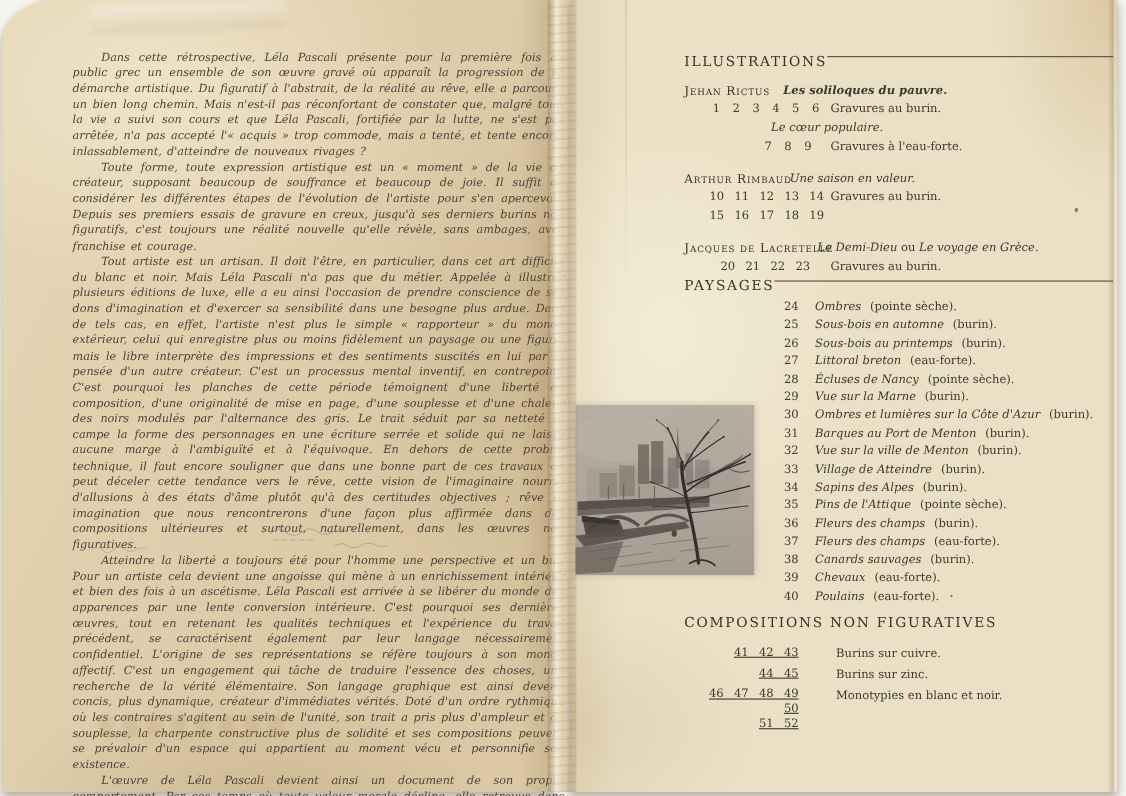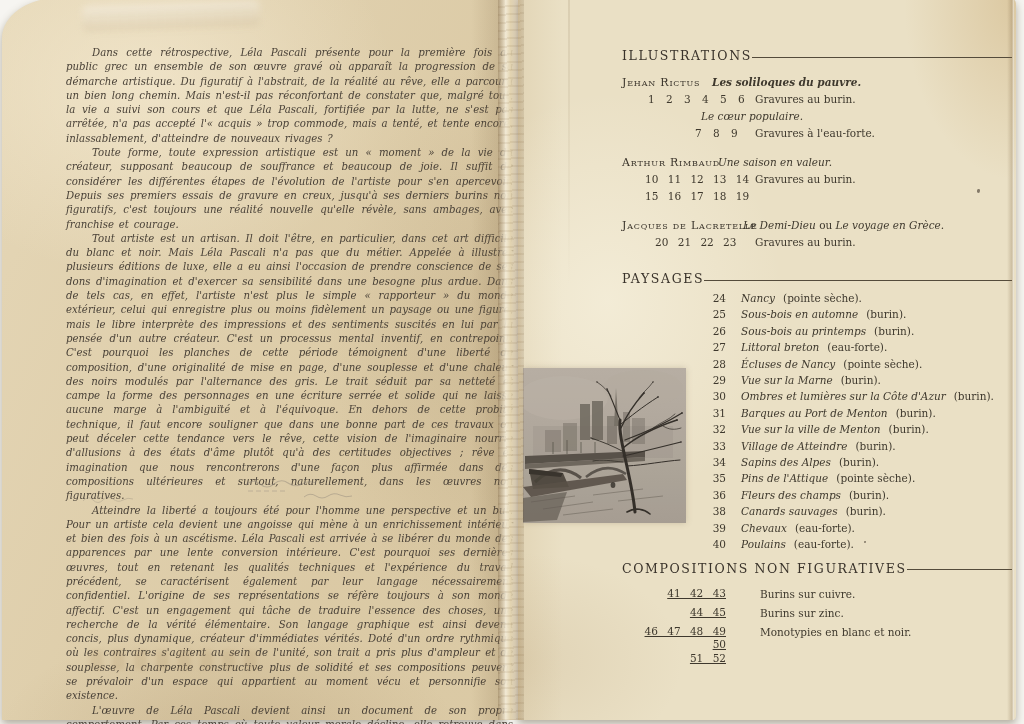--- a/index.html
+++ b/index.html
@@ -48,44 +48,44 @@
   
   .pencil{position:absolute;opacity:.45;filter:blur(.4px);}
   .showthrough{position:absolute;left:88px;top:652px;width:176px;height:20px;opacity:.55;
     background:repeating-linear-gradient(90deg, rgba(168,138,92,.30) 0 13px, transparent 13px 22px);
     filter:blur(2.2px);border-radius:4px;}
   .emboss{position:absolute;left:80px;top:5px;width:178px;height:26px;transform:rotate(-2deg);
     background:linear-gradient(180deg, rgba(255,255,255,.35), rgba(160,135,95,.14));filter:blur(3px);border-radius:6px;}
 
   
   .rp-content{position:absolute;left:104px;top:50px;width:390px;color:#3e382d;font-size:10.5px;}
-  .section-head{display:flex;align-items:center;gap:0;}
+  .section-head{display:flex;gap:0;}
   .section-title{font-size:12.5px;letter-spacing:1.6px;color:#39322a;white-space:nowrap;}
   .rule{flex:1;height:1px;background:#544b3b;margin-top:3px;}
 
   .ill-row{position:relative;height:17px;line-height:15px;}
   .author-row{margin-top:12px;}
   .author{font-variant:small-caps;letter-spacing:.8px;font-size:11px;color:#3a342b;}
   .ill-title{position:absolute;top:0;white-space:nowrap;}
   .it{font-style:italic;}
   .rm{font-style:normal;text-align:right;}
   .t1{left:90px;font-weight:bold;} .tc{left:79px;} .t3{left:96px;} .t4{left:121px;}
   .nums{display:inline-block;white-space:nowrap;}
   .n1{margin-left:26px;word-spacing:8px;} .n2{margin-left:73px;word-spacing:8px;}
   .n3{margin-left:23px;word-spacing:6px;} .n4{margin-left:33px;word-spacing:6px;}
   .tech{position:absolute;left:133px;top:0;}
 
-  .mh-pay{margin-top:19px;}
+  .mh-pay{}
   .pay-list{margin-top:4px;}
   .pay-item{line-height:16.4px;white-space:nowrap;}
   .pay-num{display:inline-block;width:104px;text-align:right;}
   .pay-title{margin-left:15px;font-style:italic;}
   .pay-tech{margin-left:8px;}
 
-  .mh-comp{margin-top:8px;}
+  .mh-comp{margin-top:8px;flex-direction:column;}
   .comp-block{margin-top:11px;}
   .comp-row{position:relative;margin-bottom:5px;line-height:14px;}
   .comp-nums{display:inline-block;width:104px;text-align:right;word-spacing:6px;vertical-align:top;}
   .comp-nums div{line-height:13.5px;text-decoration:underline;}
   .ctech{position:absolute;left:138px;top:0;}
 
   
   .artwork{position:absolute;left:5px;top:370px;width:163px;height:155px;box-shadow:0 0 6px rgba(110,95,70,.25);}
   .artwork svg{display:block;}
 
@@ -169,33 +169,34 @@
       <div class="ill-row">
         <span class="nums n4">20 21 22 23</span>
         <span class="tech">Gravures au burin.</span>
       </div>
 
       <div class="section-head mh-pay">
         <span class="section-title">PAYSAGES</span>
         <span class="rule"></span>
       </div>
       <div class="pay-list">
-        <div class="pay-item"><span class="pay-num">24</span><span class="pay-title">Nancy</span><span class="pay-tech">(pointe sèche).</span></div>
+        <div class="pay-item"><span class="pay-num">24</span><span class="pay-title">Ombres</span><span class="pay-tech">(pointe sèche).</span></div>
         <div class="pay-item"><span class="pay-num">25</span><span class="pay-title">Sous-bois en automne</span><span class="pay-tech">(burin).</span></div>
         <div class="pay-item"><span class="pay-num">26</span><span class="pay-title">Sous-bois au printemps</span><span class="pay-tech">(burin).</span></div>
         <div class="pay-item"><span class="pay-num">27</span><span class="pay-title">Littoral breton</span><span class="pay-tech">(eau-forte).</span></div>
         <div class="pay-item"><span class="pay-num">28</span><span class="pay-title">Écluses de Nancy</span><span class="pay-tech">(pointe sèche).</span></div>
         <div class="pay-item"><span class="pay-num">29</span><span class="pay-title">Vue sur la Marne</span><span class="pay-tech">(burin).</span></div>
         <div class="pay-item"><span class="pay-num">30</span><span class="pay-title">Ombres et lumières sur la Côte d'Azur</span><span class="pay-tech">(burin).</span></div>
         <div class="pay-item"><span class="pay-num">31</span><span class="pay-title">Barques au Port de Menton</span><span class="pay-tech">(burin).</span></div>
         <div class="pay-item"><span class="pay-num">32</span><span class="pay-title">Vue sur la ville de Menton</span><span class="pay-tech">(burin).</span></div>
         <div class="pay-item"><span class="pay-num">33</span><span class="pay-title">Village de Atteindre</span><span class="pay-tech">(burin).</span></div>
         <div class="pay-item"><span class="pay-num">34</span><span class="pay-title">Sapins des Alpes</span><span class="pay-tech">(burin).</span></div>
         <div class="pay-item"><span class="pay-num">35</span><span class="pay-title">Pins de l'Attique</span><span class="pay-tech">(pointe sèche).</span></div>
         <div class="pay-item"><span class="pay-num">36</span><span class="pay-title">Fleurs des champs</span><span class="pay-tech">(burin).</span></div>
+        <div class="pay-item"><span class="pay-num">37</span><span class="pay-title">Fleurs des champs</span><span class="pay-tech">(eau-forte).</span></div>
         <div class="pay-item"><span class="pay-num">38</span><span class="pay-title">Canards sauvages</span><span class="pay-tech">(burin).</span></div>
         <div class="pay-item"><span class="pay-num">39</span><span class="pay-title">Chevaux</span><span class="pay-tech">(eau-forte).</span></div>
         <div class="pay-item"><span class="pay-num">40</span><span class="pay-title">Poulains</span><span class="pay-tech">(eau-forte).</span></div>
       </div>
 
       <div class="section-head mh-comp">
         <span class="section-title">COMPOSITIONS NON FIGURATIVES</span>
         <span class="rule"></span>
       </div>
       <div class="comp-block">

